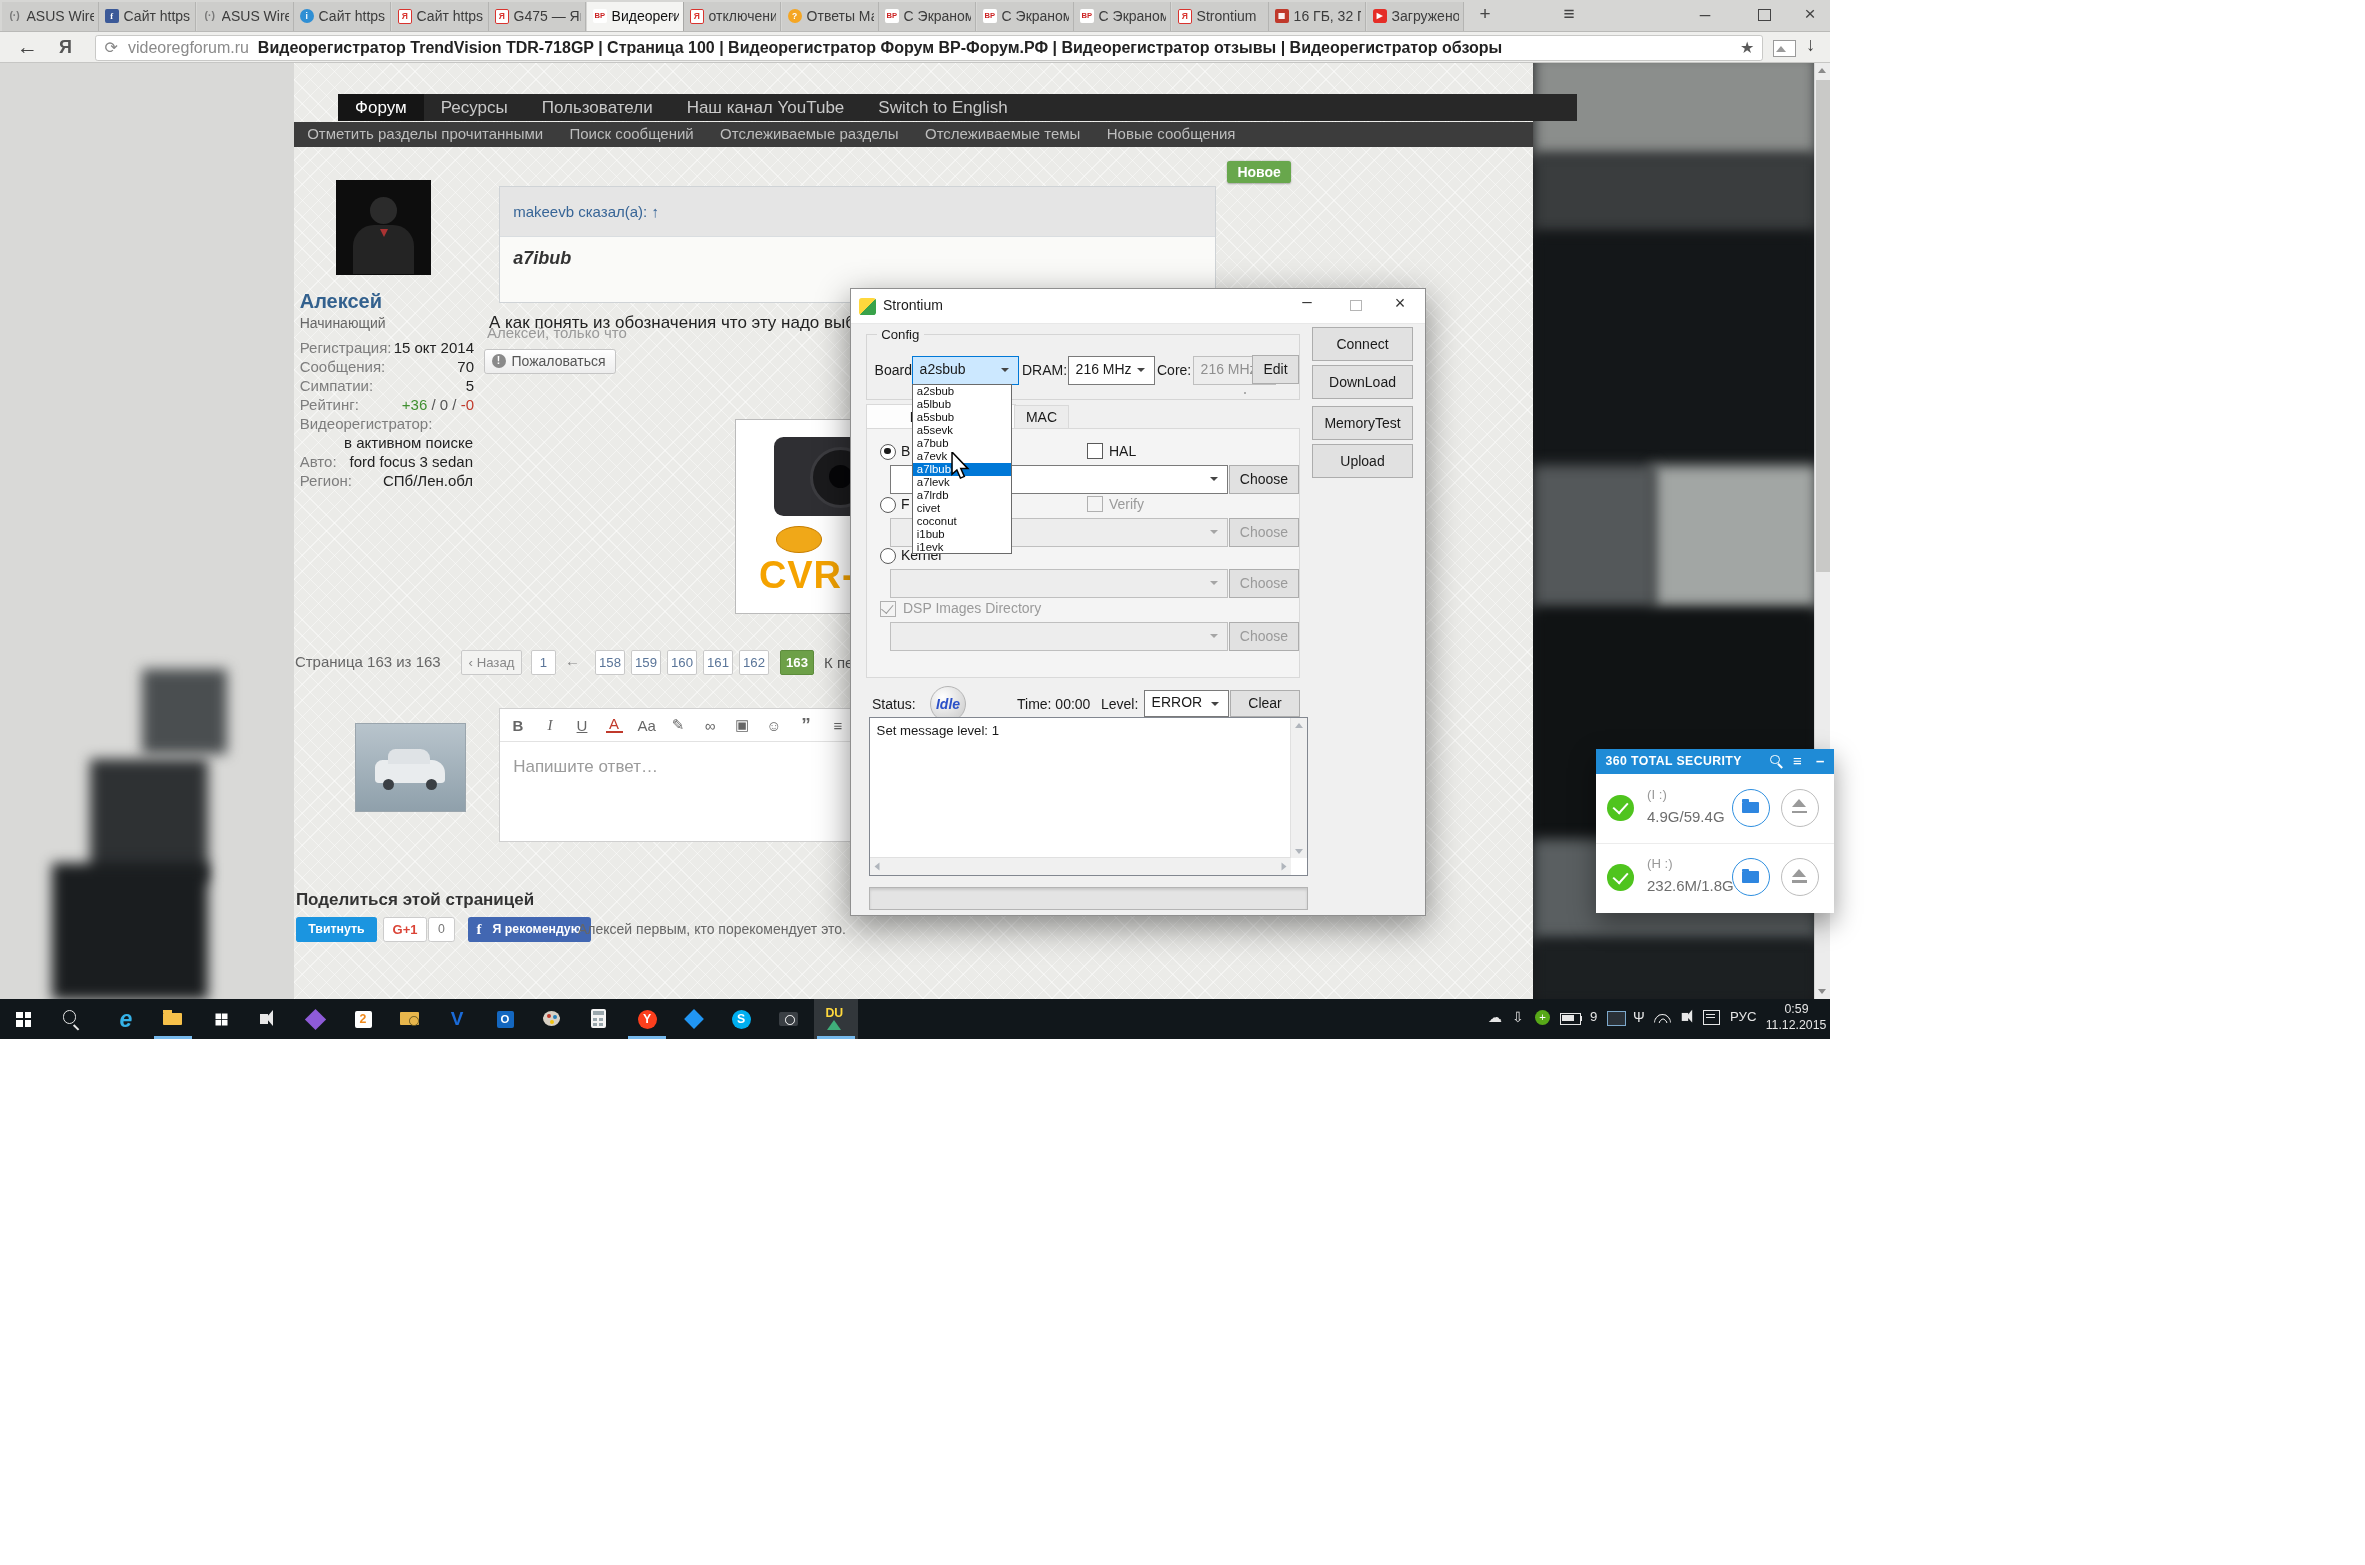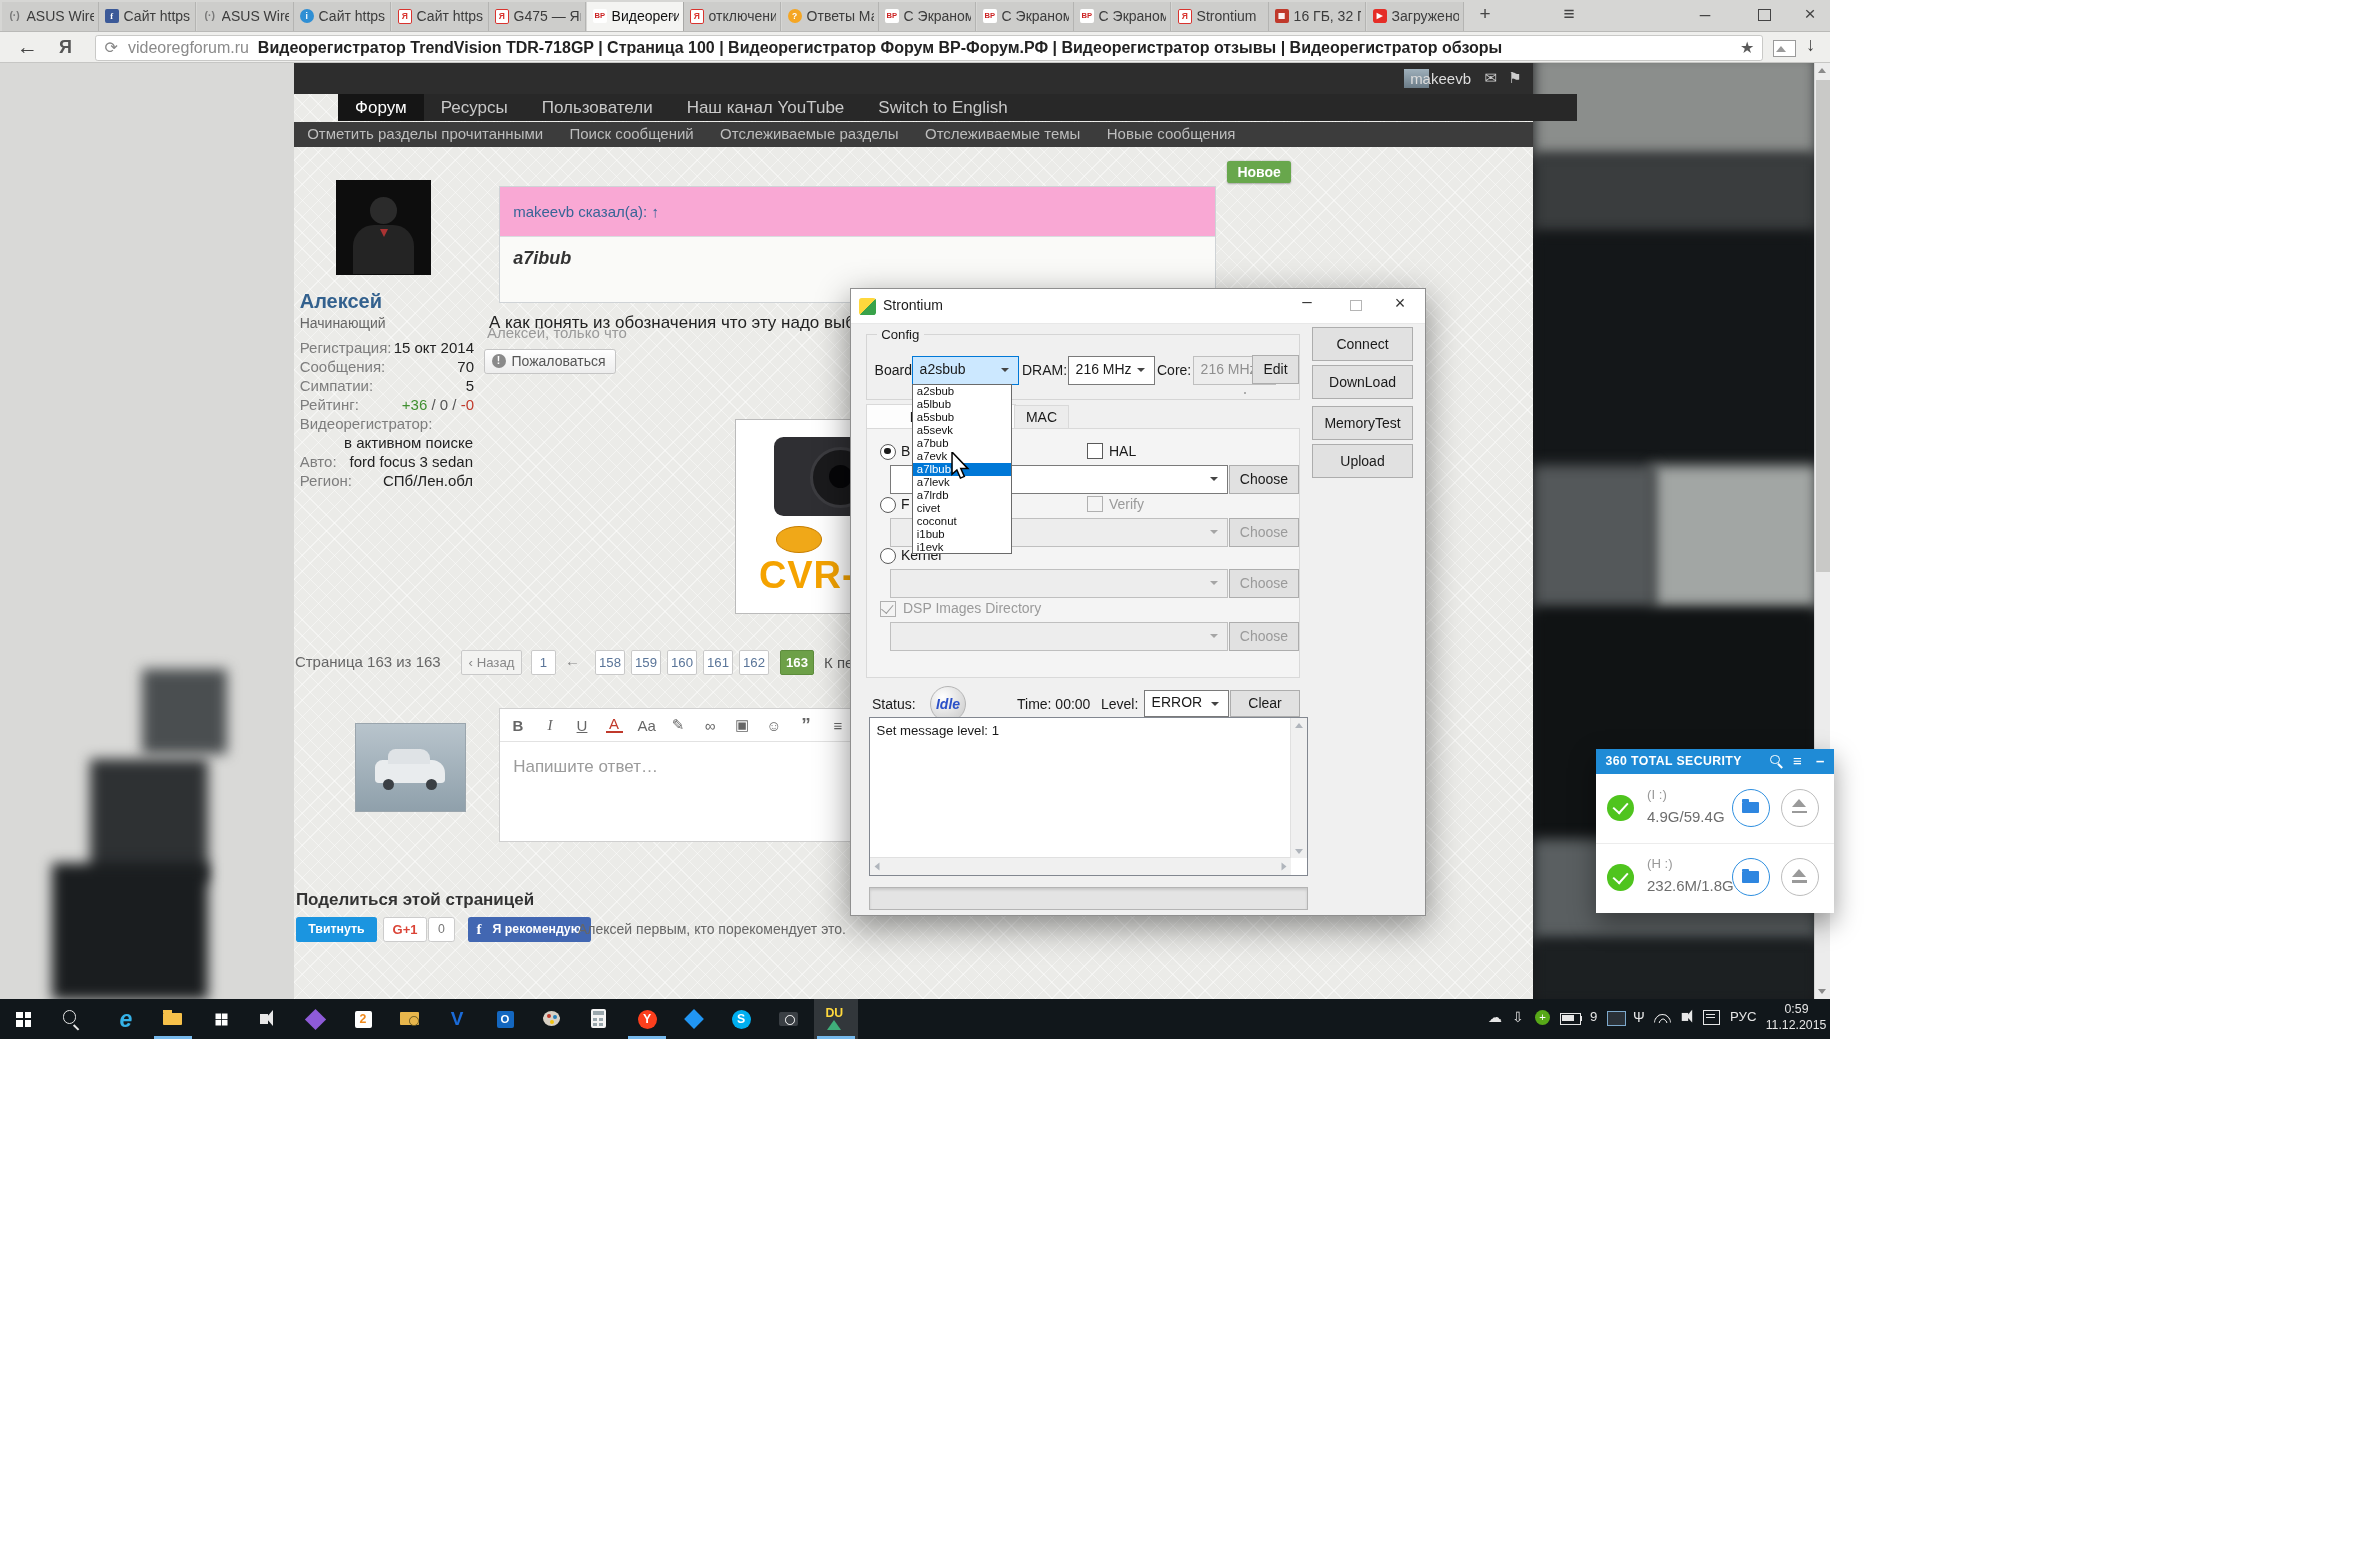--- a/index.html
+++ b/index.html
@@ -40,21 +40,21 @@
   .userstrip{left:0;top:0;width:1239px;height:31px;background:#2d2d2d;}
   .nav1{left:0;top:31px;width:1239px;height:27.4px;background:#282828;display:flex;margin-left:44px;}
   .nav1 span{display:inline-block;padding:0 17px;line-height:27.4px;font-size:17px;color:#c9c9c9;}
   .nav1 span.on{background:#151515;color:#fff;}
   .nav2{left:0;top:59px;width:1239px;height:24.6px;background:#3c3c3c;display:flex;}
   .nav2 span{display:inline-block;padding:0 13.2px;line-height:24.6px;font-size:15px;color:#bdbdbd;}
   .badge-new{left:933px;top:98px;padding:2.8px 10.4px;background:#68a74c;color:#fff;font-size:14px;font-weight:bold;
              border-radius:2.8px;box-shadow:0 0.9px 1.9px rgba(0,0,0,.3);}
   .fld-l{font-size:15px;color:#7d7d7d;} .fld-v{font-size:15px;color:#222;text-align:right;}
   .quote{left:205px;top:123px;width:715px;height:115px;border:0.9px solid #cfd3d6;background:#fafaf8;}
-  .quote-h{height:49px;background:#f9a8d4;border-bottom:0.9px solid #d9dde0;color:#376597;font-size:15px;line-height:49px;padding-left:13.2px;}
+  .quote-h{height:49px;background:#e5e5e5;border-bottom:0.9px solid #d9dde0;color:#376597;font-size:15px;line-height:49px;padding-left:13.2px;}
   .quote-b{padding:11.4px 13.2px;font-size:18px;font-weight:bold;font-style:italic;color:#333;}
   .btn-gray{border:0.9px solid #c5c5c5;background:linear-gradient(#ffffff,#ededed);border-radius:2.8px;color:#555;font-size:14px;}
   .pgbtn{top:587px;height:23px;line-height:23px;text-align:center;font-size:13.2px;background:#fff;border:0.9px solid #c9c9c9;color:#5a7599;border-radius:1.9px;}
   .editor{left:205px;top:645px;width:816px;height:132px;background:#fff;border:0.9px solid #cfcfcf;}
   .editor .tbar{height:32px;border-bottom:0.9px solid #e2e2e2;display:flex;align-items:center;padding-left:9.5px;gap:15px;}
   .editor .tbar span{font-size:15px;color:#666;width:17px;text-align:center;}
   .ph{color:#9b9b9b;font-size:17px;}
   .footerbox{left:0;top:879px;width:1239px;height:50px;background:#e3e3e1;border-top:0.9px solid #d2d2d0;
              text-align:center;line-height:50px;color:#8e8e8e;font-size:15px;}
   .sbar{left:1814px;top:0;width:16px;height:936px;background:#ececec;border-left:0.9px solid #d7d7d7;}
@@ -227,26 +227,20 @@
         <div style="left:0;top:170px;width:284px;height:237px;background:#141719;"></div>
         <div style="left:118px;top:402px;width:166px;height:147px;background:#a2a6a4;"></div>
         <div style="left:0;top:402px;width:123px;height:147px;background:#54585a;"></div>
         <div style="left:0;top:544px;width:284px;height:237px;background:#101314;"></div>
         <div style="left:0;top:776px;width:284px;height:104px;background:#5a5f61;"></div>
         <div style="left:0;top:875px;width:284px;height:66px;background:#1c2022;"></div>
       </div>
 
       <div class="ab forum">
 
-        <div class="ab userstrip">
-          <div class="ab" style="right:104px;top:5.7px;width:24.6px;height:19px;background:linear-gradient(#9fb0bb,#6b7c88)"></div>
-          <span class="ab" style="right:62px;top:6.6px;color:#ddd;font-size:15px">makeevb</span>
-          <span class="ab" style="right:36px;top:5.7px;color:#ccc;font-size:15px">✉</span>
-          <span class="ab" style="right:11.4px;top:5.7px;color:#ccc;font-size:15px">⚑</span>
-        </div>
 
         <div class="ab nav1">
           <span class="on">Форум</span>
           <span>Ресурсы</span>
           <span>Пользователи</span>
           <span>Наш канал YouTube</span>
           <span>Switch to English</span>
         </div>
         <div class="ab nav2">
           <span>Отметить разделы прочитанными</span>

